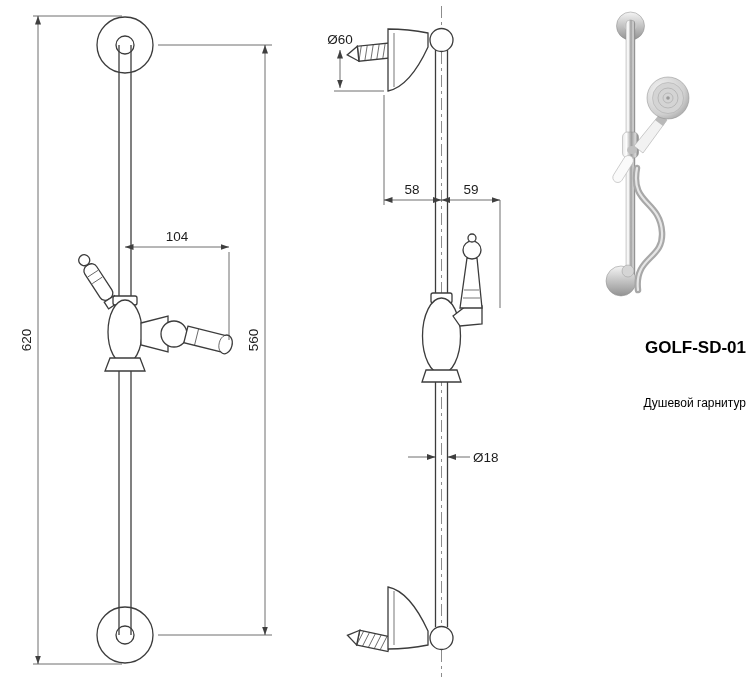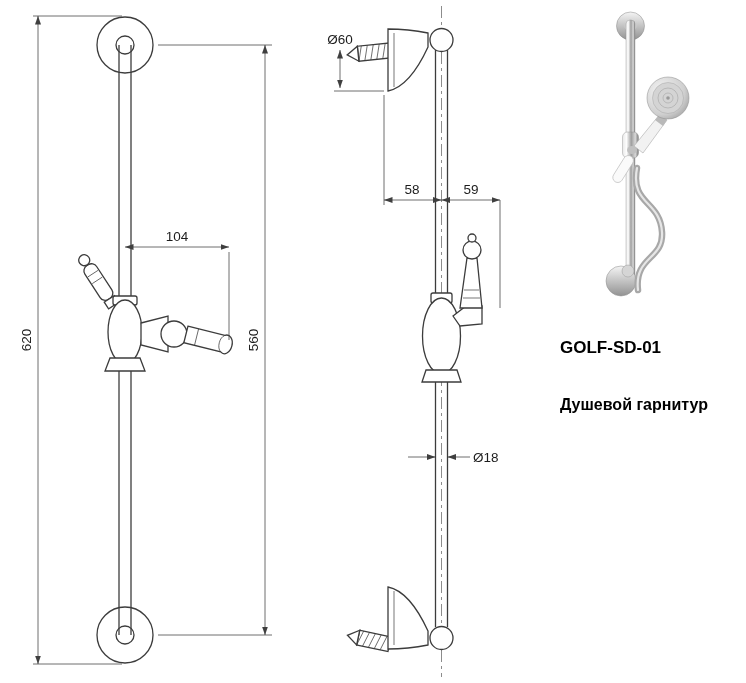--- a/index.html
+++ b/index.html
@@ -19,24 +19,24 @@
     fill:#1d1d1d;
   }
   .dim-text { font-size:13.5px; }
   .obj  { stroke:#3c3c3c; stroke-width:1.3; fill:none; }
   .objf { stroke:#3c3c3c; stroke-width:1.3; fill:#ffffff; }
   .hair { stroke:#3c3c3c; stroke-width:0.7; fill:none; }
   .dim  { stroke:#3f3f3f; stroke-width:0.75; fill:none; }
   .cl   { stroke:#5a5a5a; stroke-width:0.7; fill:none; stroke-dasharray:12 4 3 4; }
   .caption {
     position:absolute; left:560px; width:186px;
-    text-align:left; color:#000;
+    text-align:right; color:#000;
   }
   #product-code { top:338px; font-size:17px; font-weight:bold; }
-  #product-name { top:396px; font-size:16px;font-weight:bold; }
+  #product-name { top:396px; font-size:12px; }
 </style>
 </head>
 <body>
 
 <div>
 
   <svg id="front-svg" class="panel" width="310" height="683" viewBox="0 0 310 683">
     <defs>
       <marker id="af" markerWidth="9" markerHeight="7" refX="8.5" refY="3.5" orient="auto-start-reverse" markerUnits="userSpaceOnUse">
         <path d="M0,0.5 L8.5,3.5 L0,6.5 Z" fill="#3f3f3f"></path>

